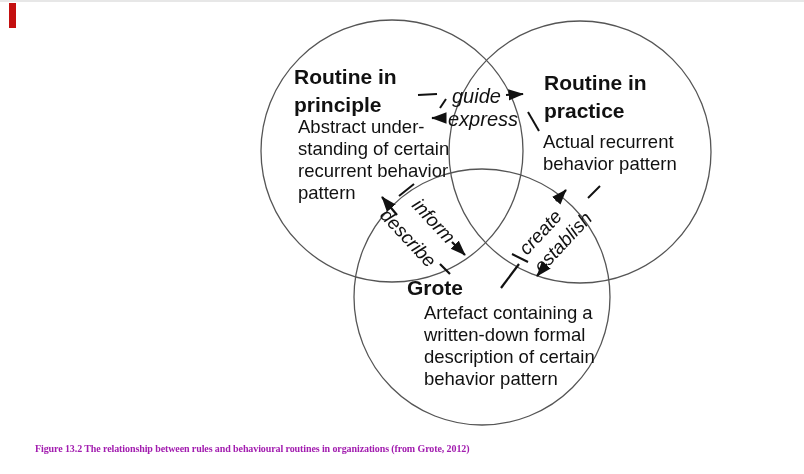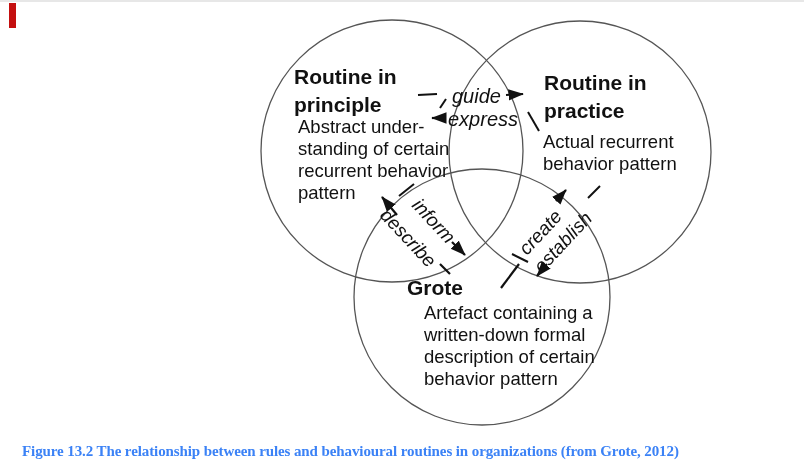--- a/index.html
+++ b/index.html
@@ -30,27 +30,27 @@
     font-size:18.5px;
     line-height:22px;
   }
   #principle-title{left:294px;top:63px;}
   #principle-desc{left:298px;top:116px;}
   #practice-title{left:544px;top:69px;}
   #practice-desc{left:543px;top:117px;margin-top:14px;}
   #rule-title{left:407px;top:274px;}
   #rule-desc{left:424px;top:302px;}
   .caption{
-    position:absolute;left:22px;top:443px;
+    position:absolute;left:35px;top:443px;
     font-family:"Liberation Serif",serif;
     font-weight:bold;
-    font-size:15px;
+    font-size:10px;
     letter-spacing:-0.1px;
     white-space:nowrap;
-    color:#3b82f6;
+    color:#a21caf;
   }
   svg{position:absolute;left:0;top:0;}
   .rel-label{
     font-family:"Liberation Sans",sans-serif;
     font-style:italic;
     font-size:19px;
     fill:#111;
   }
   .rel-label-h{
     font-family:"Liberation Sans",sans-serif;

